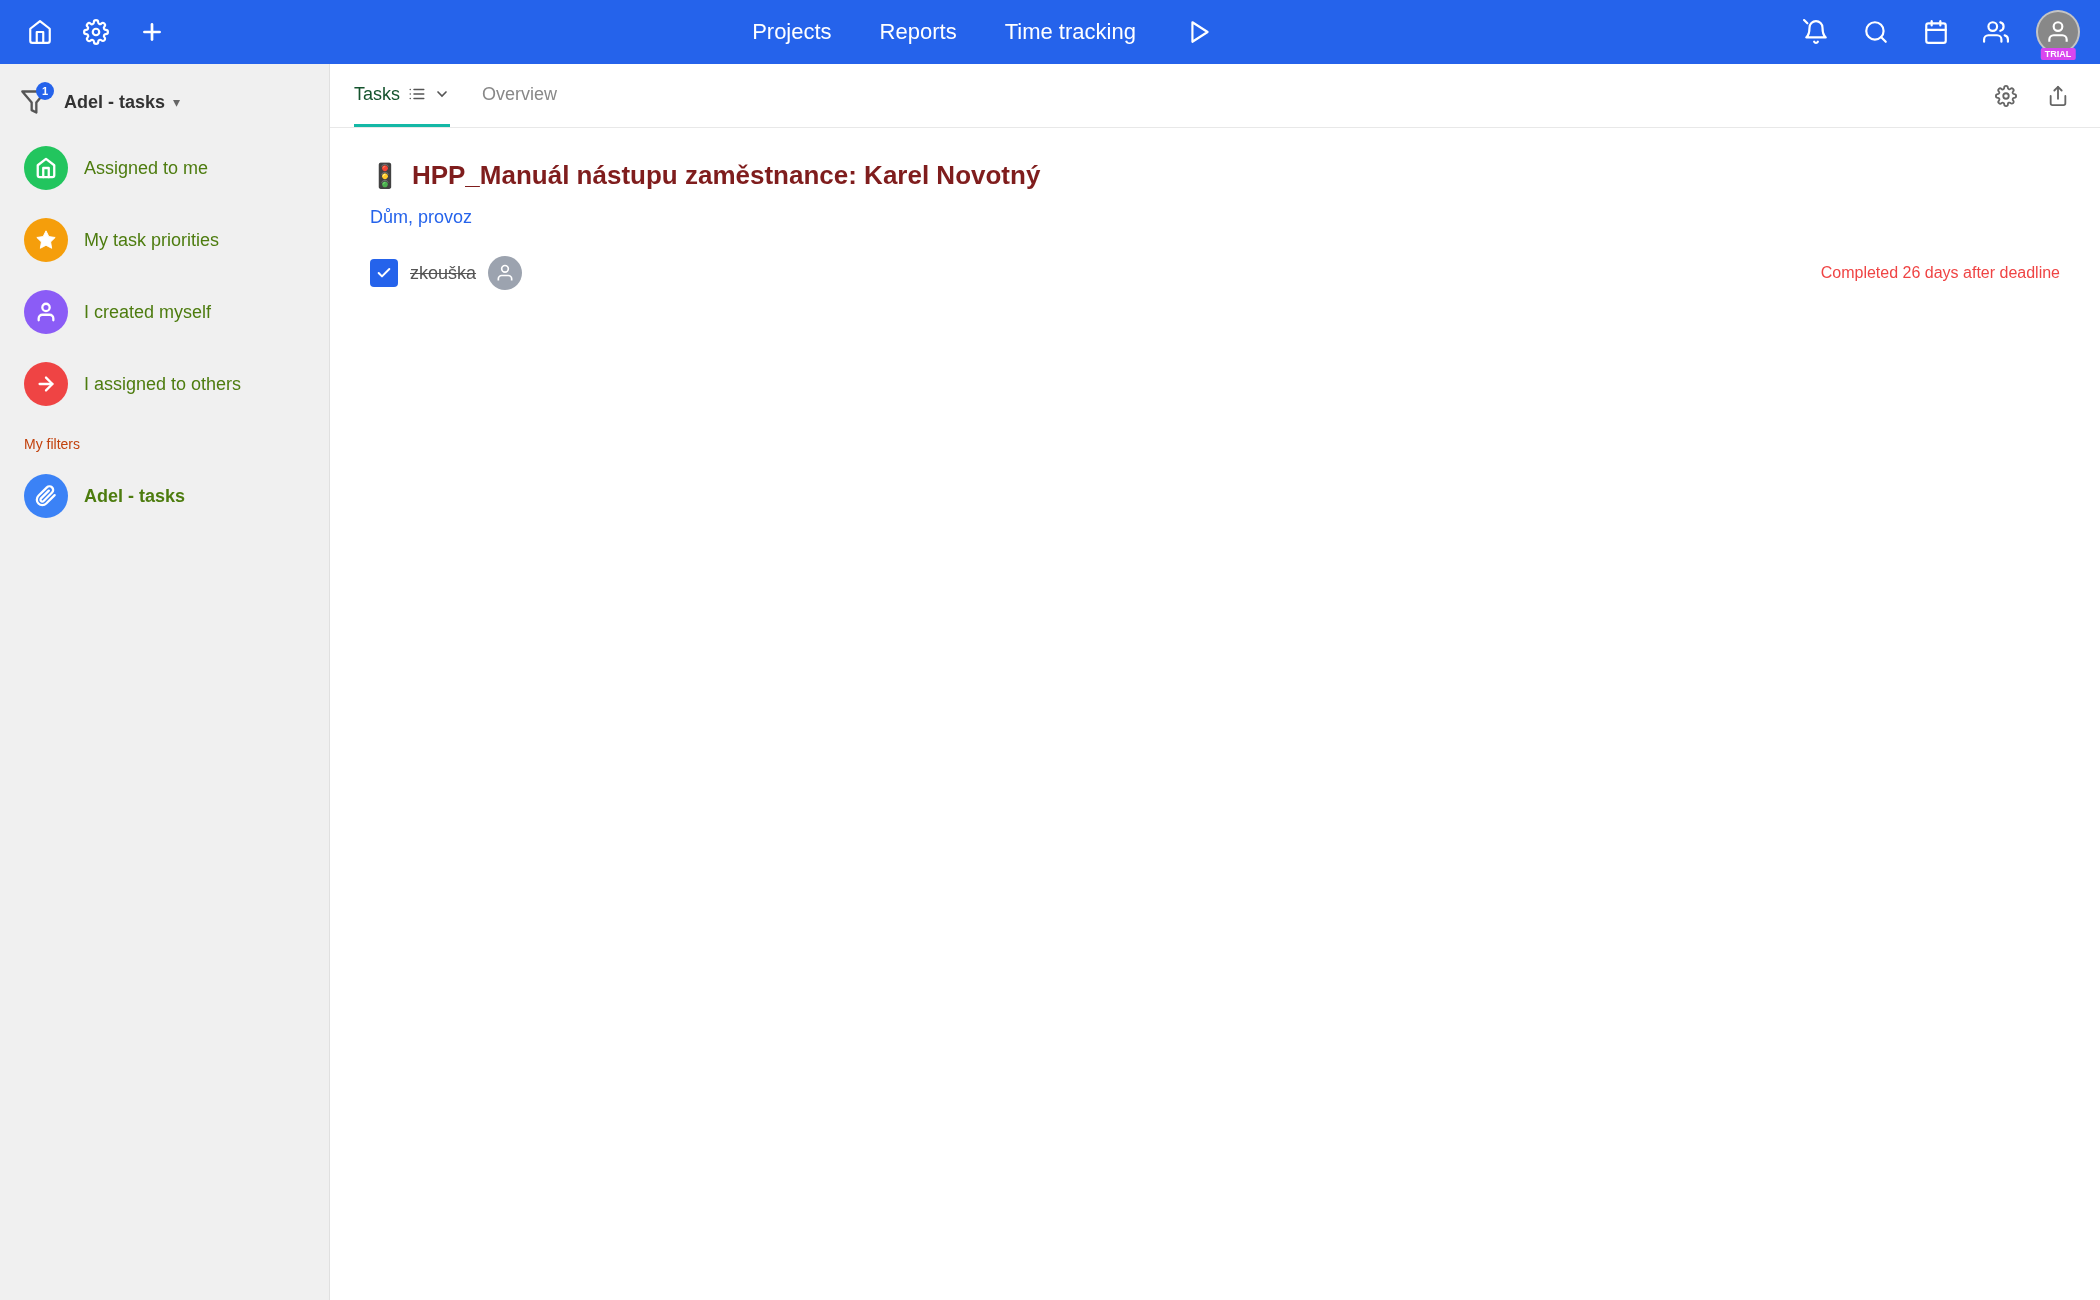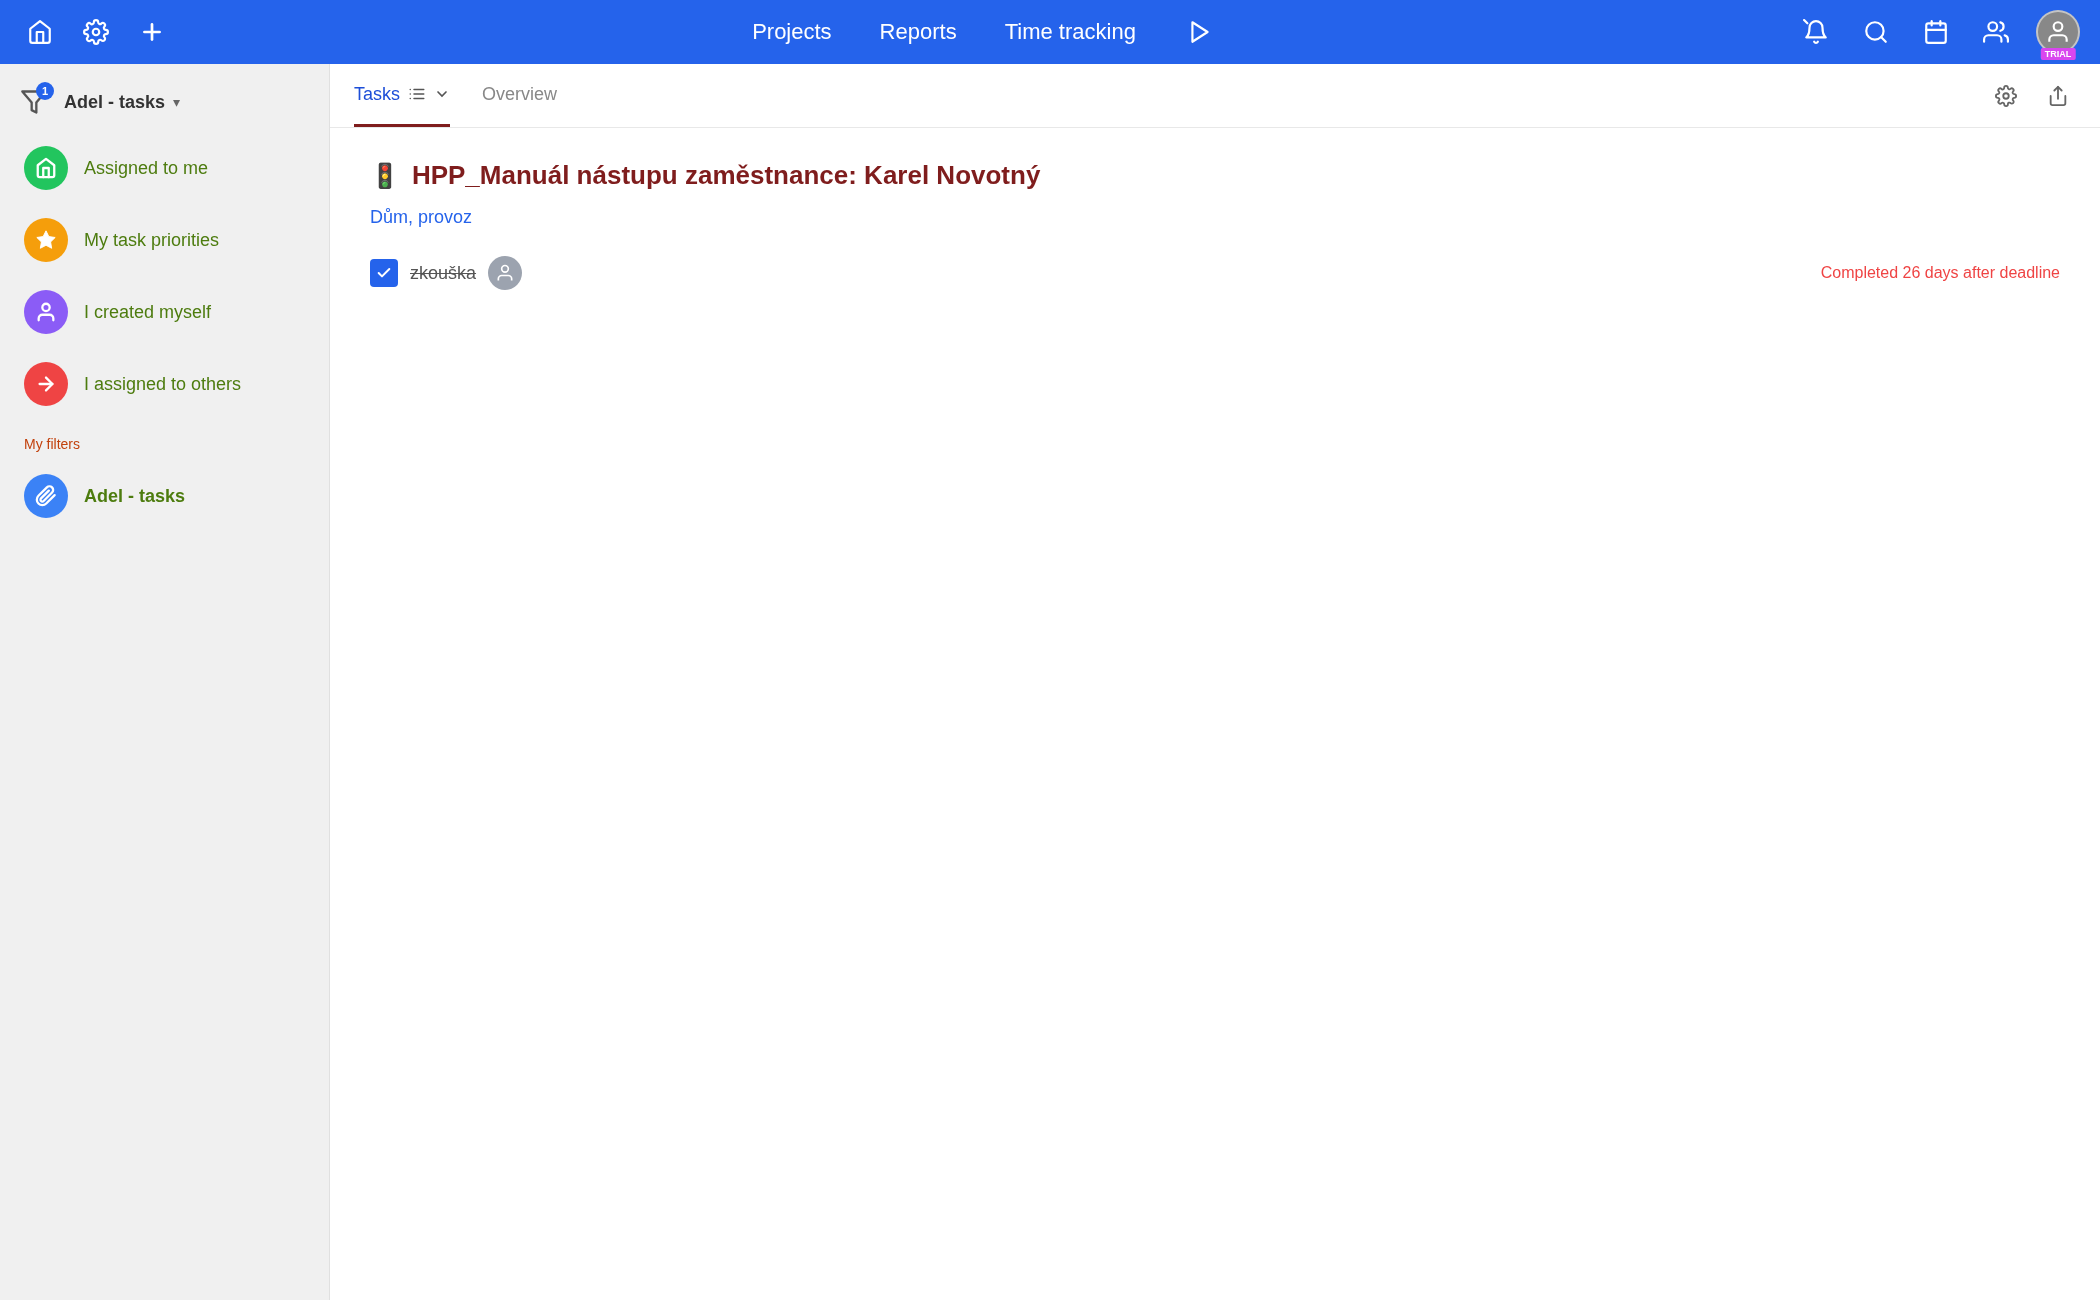--- a/index.html
+++ b/index.html
@@ -170,22 +170,22 @@
       gap: 8px;
       height: 100%;
       cursor: pointer;
       font-size: 18px;
       color: #888;
       border-bottom: 3px solid transparent;
       padding-bottom: 0;
       position: relative;
     }
     .tab-item.active {
-      color: #1d4ed8;
-      border-bottom: 3px solid #7f1d1d;
+      color: #14532d;
+      border-bottom: 3px solid #14b8a6;
     }
 
     .content-header-right {
       display: flex;
       align-items: center;
       gap: 16px;
     }
     .header-icon-btn {
       width: 36px; height: 36px;
       display: flex; align-items: center; justify-content: center;

